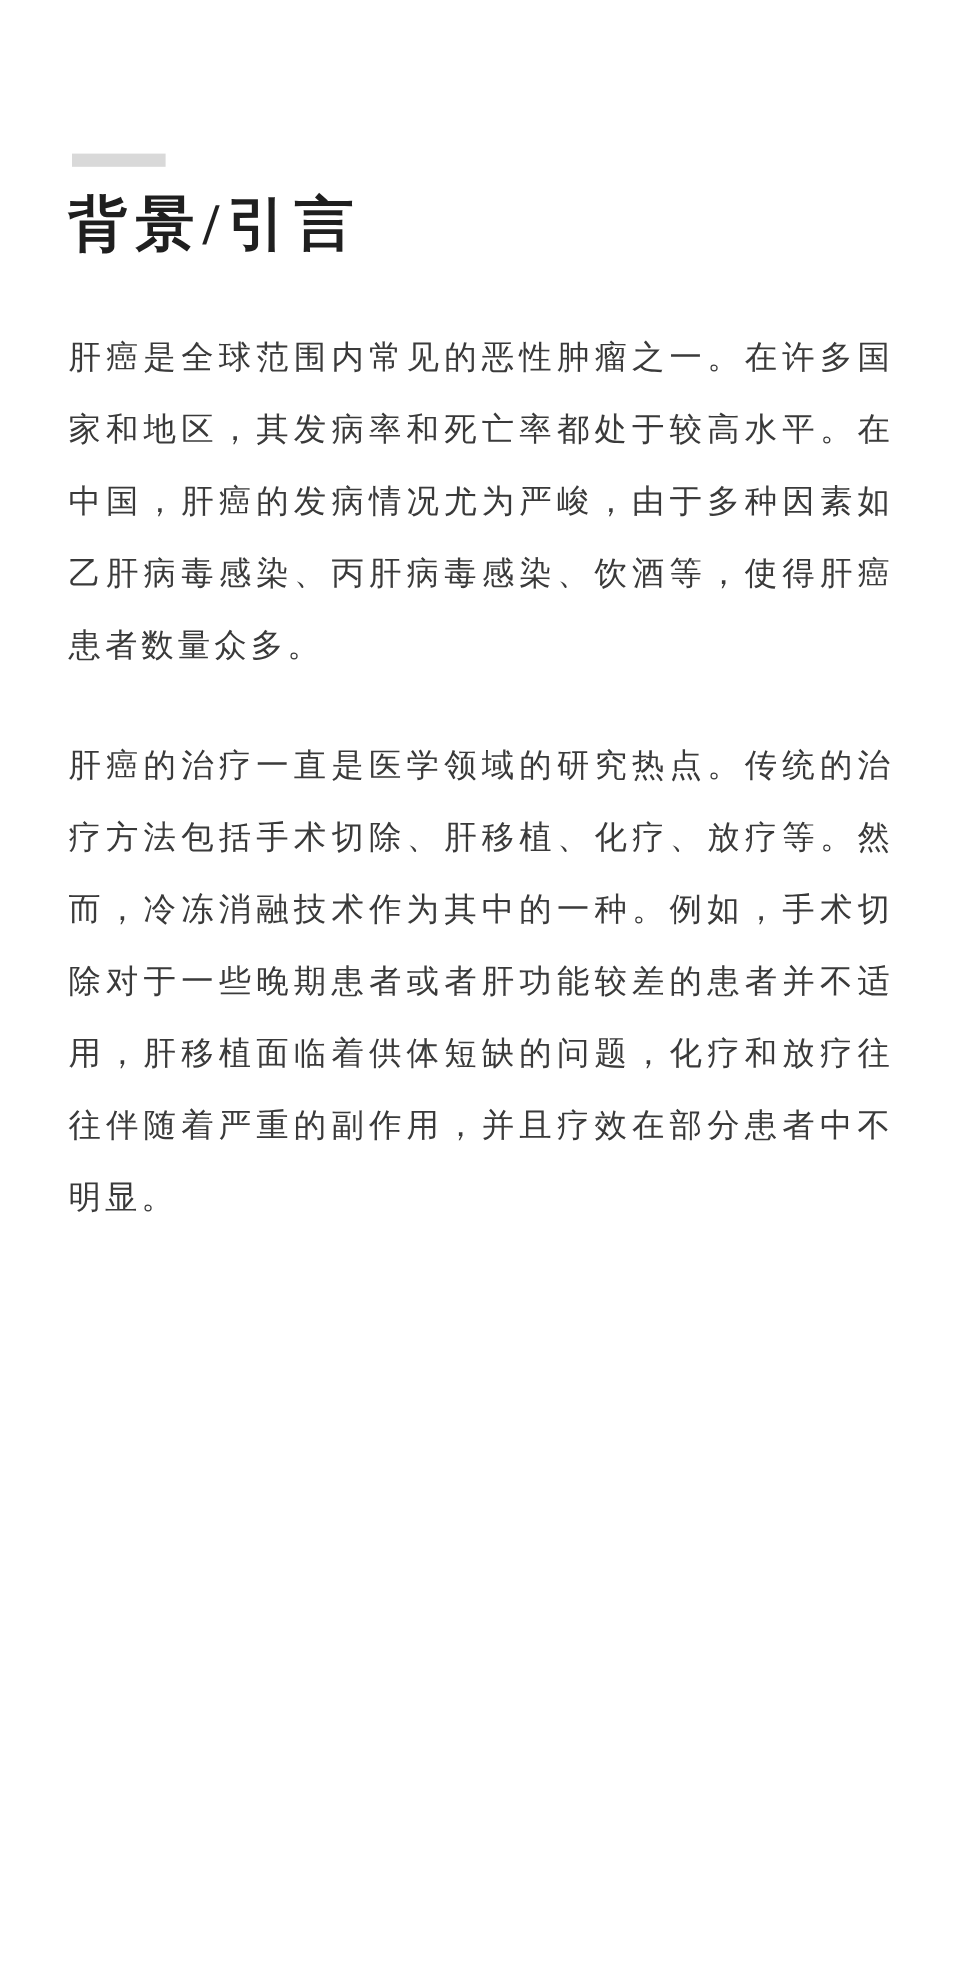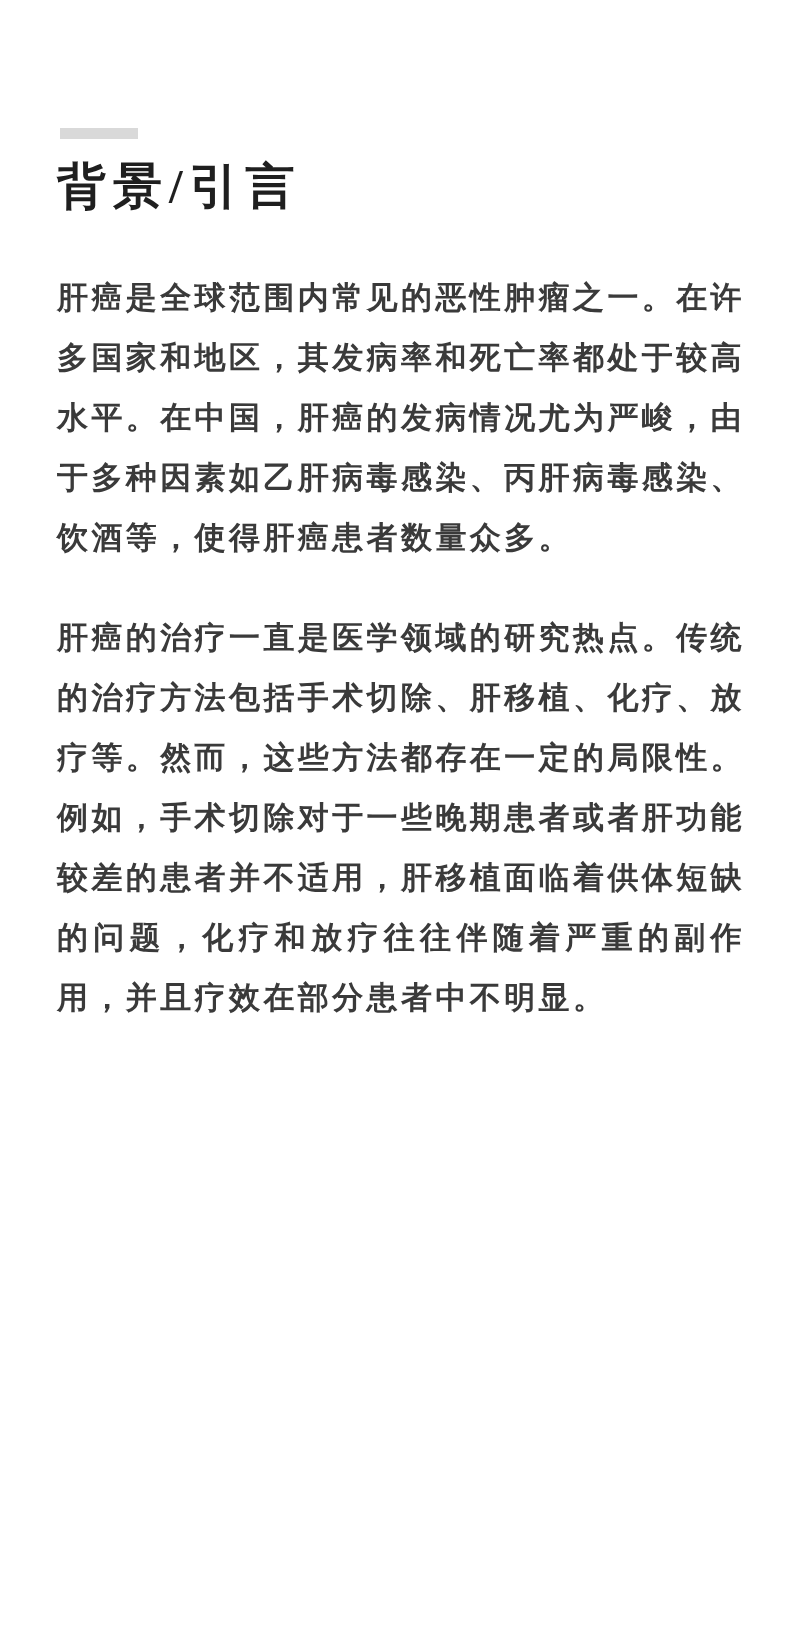--- a/index.html
+++ b/index.html
@@ -27,39 +27,39 @@
     margin: 0 0 54px 0;
     font-family: "Liberation Serif", "DejaVu Serif", serif;
     font-weight: 700;
     font-size: 49px;
     line-height: 1.1;
     letter-spacing: 7px;
     color: #1f1f1f;
   }
   .body-copy p {
     margin: 0 0 40px 0;
-    font-size: 31px;
+    font-size: 27px;
     line-height: 60px;
     letter-spacing: 3.4px;
     color: #3a3a3a;
     text-align: justify;
     text-justify: inter-character;
-    font-weight: 700;
+    font-weight: 400;
   }
   .body-copy p:last-child {
     margin-bottom: 0;
   }
 </style>
 </head>
 <body>
 
 <div class="page">
 
   <div class="accent-bar"></div>
 
   <h1 class="section-heading">背景/引言</h1>
 
   <div class="body-copy">
     <p>肝癌是全球范围内常见的恶性肿瘤之一。在许多国家和地区，其发病率和死亡率都处于较高水平。在中国，肝癌的发病情况尤为严峻，由于多种因素如乙肝病毒感染、丙肝病毒感染、饮酒等，使得肝癌患者数量众多。</p>
-    <p>肝癌的治疗一直是医学领域的研究热点。传统的治疗方法包括手术切除、肝移植、化疗、放疗等。然而，这些方法都存在一定的局限性。例如，手术切除对于一些晚期患者或者肝功能较差的患者并不适用，肝移植面临着供体短缺的问题，化疗和放疗往往伴随着严重的副作用，并且疗效在部分患者中不明显。</p>
+    <p>肝癌的治疗一直是医学领域的研究热点。传统的治疗方法包括手术切除、肝移植、化疗、放疗等。然而，冷冻消融技术作为其中的一种。例如，手术切除对于一些晚期患者或者肝功能较差的患者并不适用，肝移植面临着供体短缺的问题，化疗和放疗往往伴随着严重的副作用，并且疗效在部分患者中不明显。</p>
   </div>
 
 </div>
 
 </body></html>

